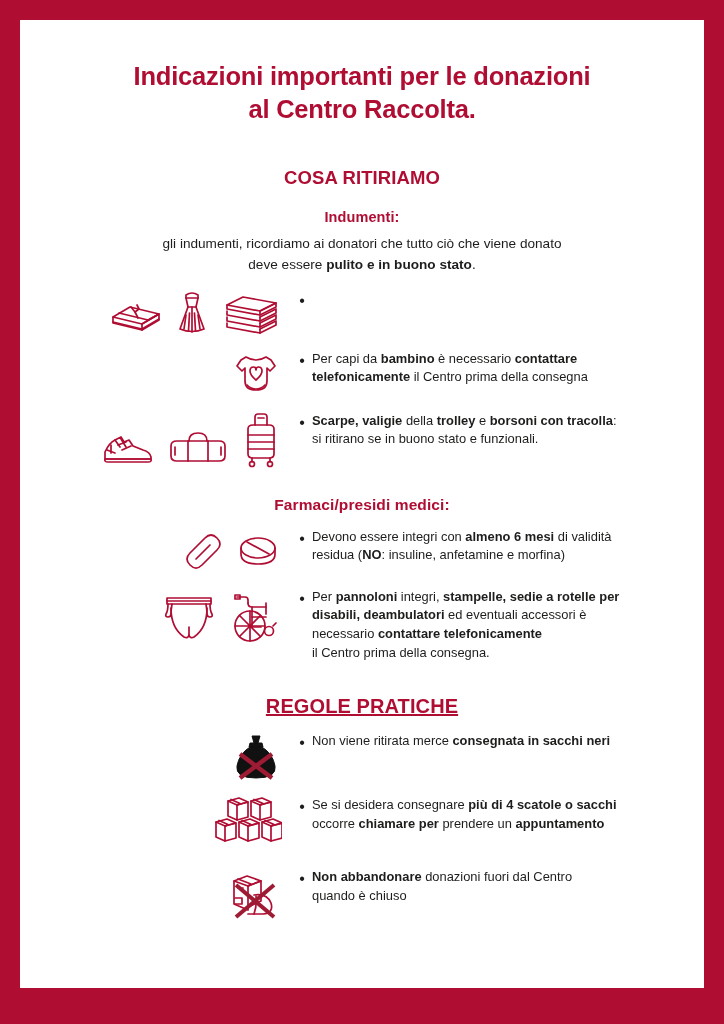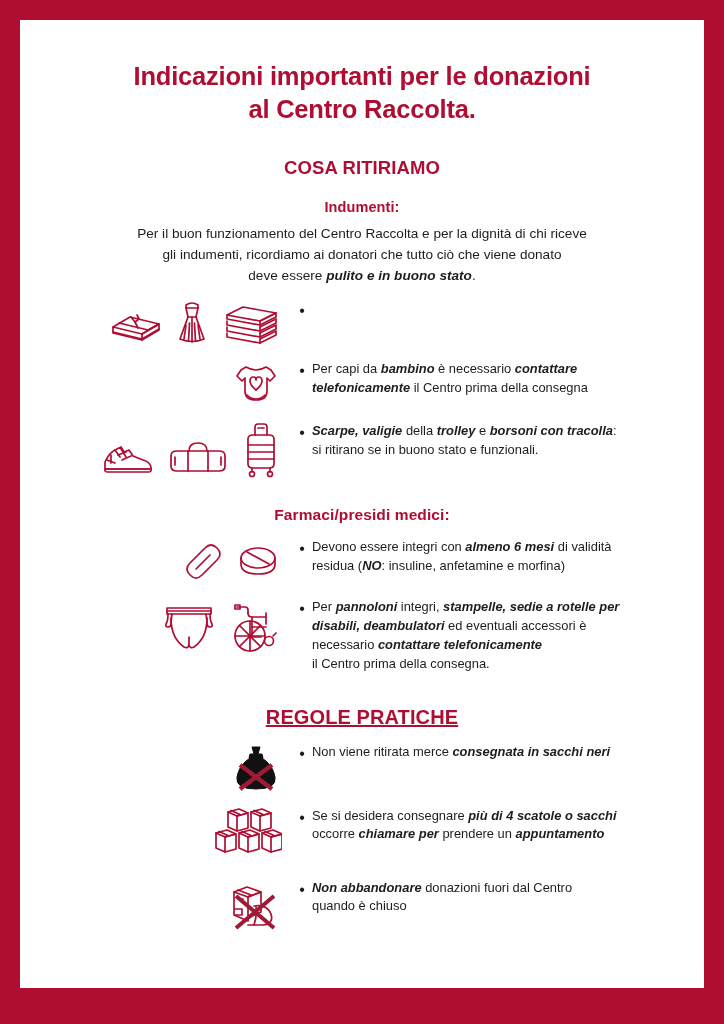--- a/index.html
+++ b/index.html
@@ -45,21 +45,21 @@
   .title .ln { display: block; }
 
   .section-head {
     color: #b00d33;
     font-weight: bold;
     text-align: center;
     letter-spacing: 0.1px;
   }
   .h-cosa {
     font-size: 18.5px;
-    margin-top: 32px;
+    margin-top: 42px;
   }
   .h-sub {
     font-size: 14.5px;
     margin-top: 20px;
   }
   .h-farmaci {
     font-size: 15.5px;
     margin-top: 28px;
   }
   .h-regole {
@@ -70,21 +70,21 @@
 
   .intro {
     text-align: center;
     font-size: 13.6px;
     line-height: 1.52;
     color: #1d1d1b;
     margin-top: 9px;
   }
   .intro .ln { display: block; }
 
-  b, .b { font-weight: bold; font-style: italic; }
+  b, .b { font-weight: bold; }
 
   
   .row {
     display: flex;
     align-items: flex-start;
     margin-top: 14px;
   }
   .icon-cell {
     width: 232px;
     flex: 0 0 232px;
@@ -136,21 +136,20 @@
     <div class="title">
       <span class="ln">Indicazioni importanti per le donazioni</span>
       <span class="ln">al Centro Raccolta.</span>
     </div>
 
     <div class="section-head h-cosa">COSA RITIRIAMO</div>
 
     <div class="section-head h-sub">Indumenti:</div>
 
     <div class="intro">
-      <span class="ln">Per il buon funzionamento del Centro Raccolta e per la dignità di chi riceve</span>
       <span class="ln">gli indumenti, ricordiamo ai donatori che tutto ciò che viene donato</span>
       <span class="ln"><span>deve essere </span><b>pulito e in buono stato</b><span>.</span></span>
     </div>
 
     <div class="row">
       <div class="icon-cell">
 
         <span>
           <svg width="56" height="42" viewBox="0 0 112 84">
             <g class="ic">

